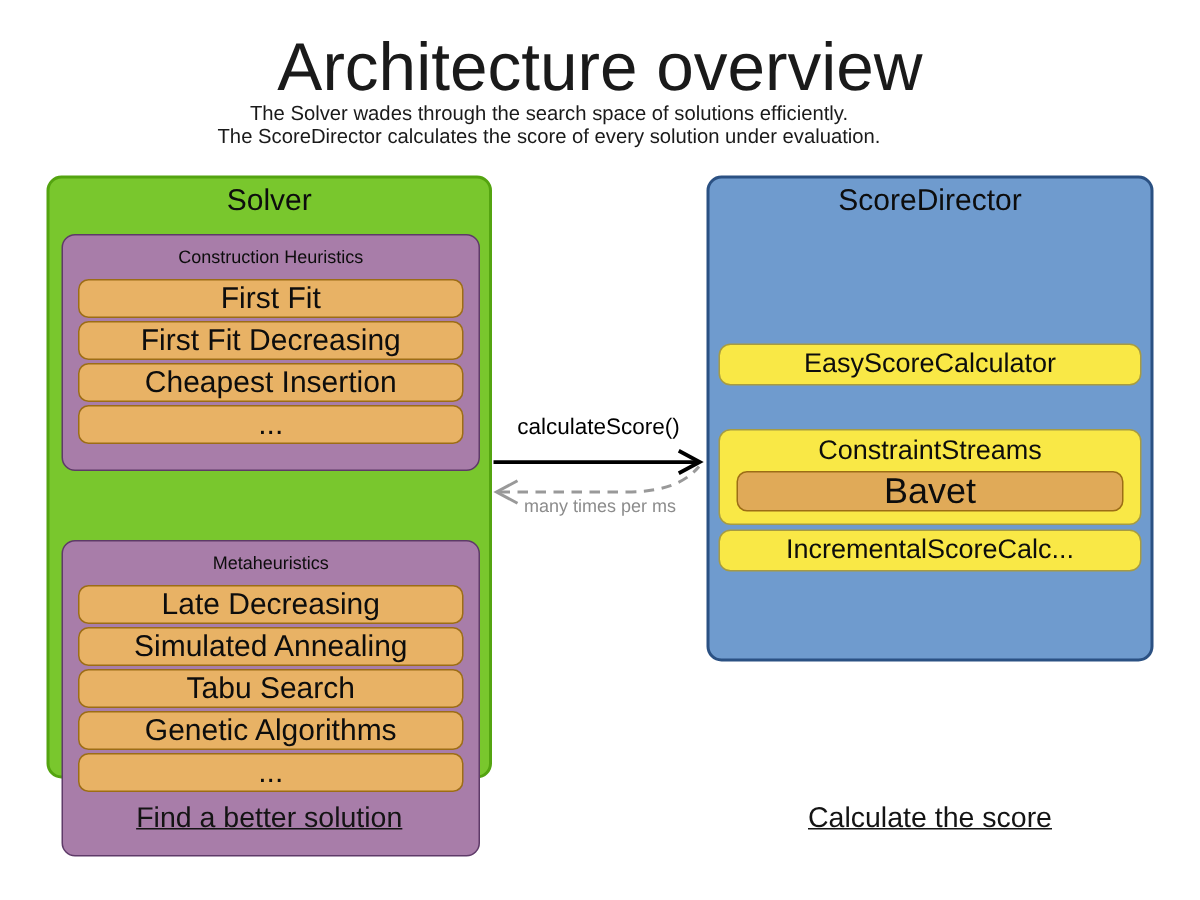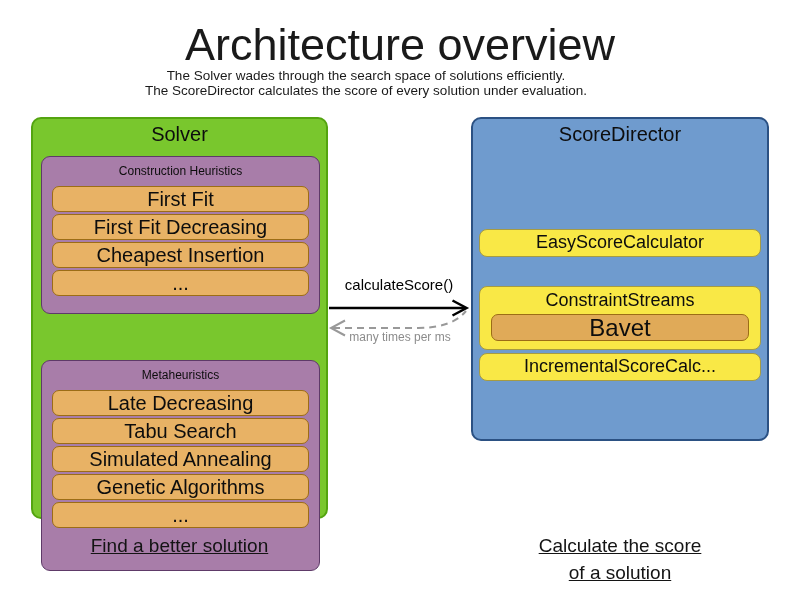--- a/index.html
+++ b/index.html
@@ -104,22 +104,22 @@
         <div class="item">First Fit Decreasing</div>
         <div class="item">Cheapest Insertion</div>
         <div class="item">...</div>
       </div>
     </div>
 
     <div class="group mh">
       <div class="group-title">Metaheuristics</div>
       <div class="group-items">
         <div class="item">Late Decreasing</div>
+        <div class="item">Simulated Annealing</div>
         <div class="item">Tabu Search</div>
-        <div class="item">Simulated Annealing</div>
         <div class="item">Genetic Algorithms</div>
         <div class="item">...</div>
       </div>
     </div>
   </div>
 
   <div class="sd-box">
     <div class="box-title">ScoreDirector</div>
     <div class="calc-stack">
       <div class="calc simple">EasyScoreCalculator</div>
@@ -140,16 +140,15 @@
       <path d="M333,328 H418 Q452,328 466,311" stroke-dasharray="7,5"></path>
       <path d="M345,320.5 L331,328 L345,335.5"></path>
     </g>
   </svg>
   <div class="call-label">calculateScore()</div>
   <div class="freq-label">many times per ms</div>
 
   <div class="caption left">Find a better solution</div>
   <div class="caption right">
     <div>Calculate the score</div>
-    <div>of a solution</div>
   </div>
 
 </div>
 
 </body></html>

